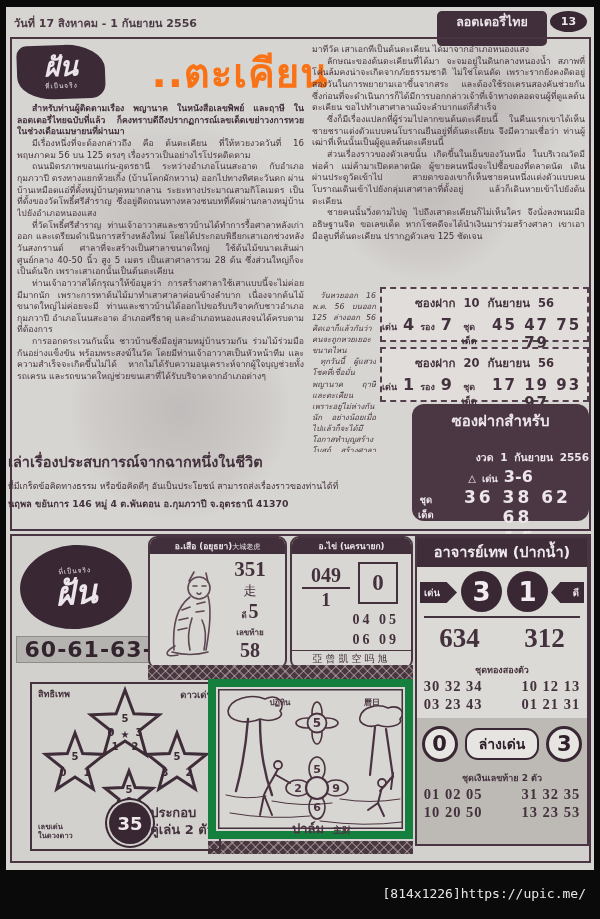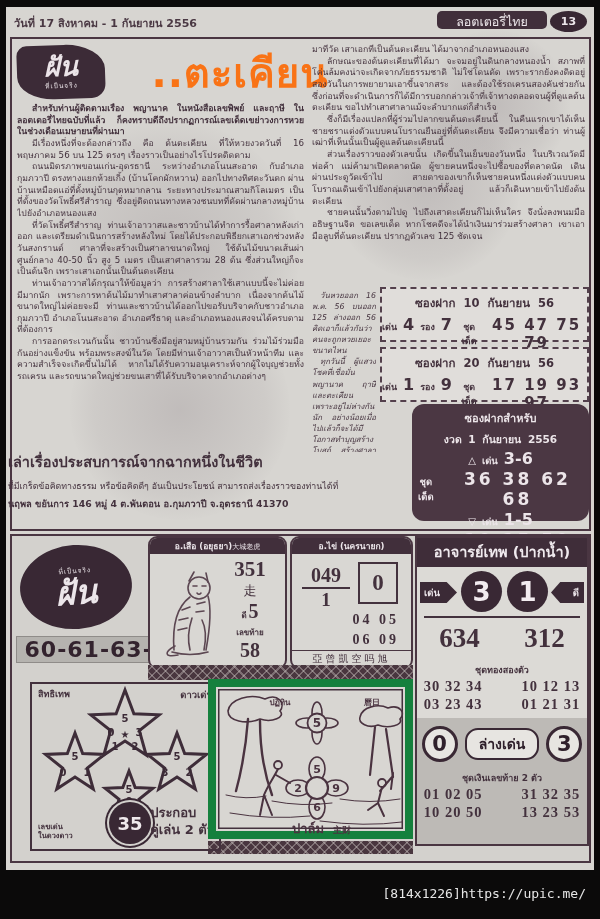--- a/index.html
+++ b/index.html
@@ -5,22 +5,22 @@
   * { margin:0; padding:0; box-sizing:border-box; }
   html,body { width:600px; height:919px; }
   body { position:relative; background:#0b0a0a; overflow:hidden;
          font-family:"DejaVu Sans",sans-serif; color:#43313d; }
   .abs { position:absolute; }
   .paper { left:6px; top:7px; width:588px; height:863px; background:#d7d5d1; }
   .spot { border-radius:50%; pointer-events:none;
           background:radial-gradient(circle, rgba(90,75,86,.18) 0%, rgba(90,75,86,.07) 55%, transparent 72%); }
   
   .date-line { left:14px; top:14px; font-size:11px; font-weight:700; color:#4a3843; }
-  .brand { left:437px; top:11px; width:110px; height:18px; background:#412f3b; border-radius:5px;
-           color:#ece6ea; font-size:12.5px; font-weight:400; text-align:center; line-height:21px; }
+  .brand { left:437px; top:11px; width:110px; height:35px; background:#412f3b; border-radius:5px;
+           color:#ece6ea; font-size:12.5px; font-weight:700; text-align:center; line-height:21px; }
   .badge { left:550px; top:11px; width:37px; height:21px; background:#382733; border-radius:50%;
            color:#ece6ea; font-size:11px; font-weight:800; text-align:center; line-height:21px; }
   
   .article { left:10px; top:37px; width:581px; height:494px; border:2.5px solid #4a3642; }
   .logo1 { left:17px; top:45px; width:88px; height:54px; background:#3c2b37;
            border-radius:10px 46% 14px 42%; transform:rotate(-2deg);
            display:flex; flex-direction:column; align-items:center; justify-content:center; color:#ebe4e8; }
   .logo1 .main { font-size:27px; font-weight:800; font-style:italic; line-height:1; }
   .logo1 .tag  { font-size:6.5px; letter-spacing:1px; margin-top:1px; }
   .title { left:104px; top:41px; width:272px; font-size:40px; font-weight:800; letter-spacing:1px;
@@ -38,22 +38,22 @@
   .dashbox { left:380px; width:209px; height:55px; border:2px dashed #53404c; text-align:center;
              padding-top:5px; background:rgba(240,238,235,.35); }
   .dash-title { font-size:11.5px; font-weight:800; word-spacing:4px; }
   .dash-nums { margin-top:3px; display:flex; align-items:baseline; justify-content:center; gap:6px; }
   .dash-nums .lbl { font-size:9px; font-weight:700; }
   .dash-nums .big { font-size:16px; font-weight:800; }
   .dash-nums .set { font-size:15px; font-weight:800; letter-spacing:2px; }
   
   .special { left:412px; top:404px; width:177px; height:117px; background:#4b3743; border-radius:12px;
              color:#ece5e9; text-align:center; padding-top:5px; }
-  .special .t { font-size:11px; font-weight:800; }
-  .special .d { font-size:10.5px; font-weight:700; margin-top:4px; word-spacing:3px; }
+  .special .t { font-size:15px; font-weight:800; }
+  .special .d { font-size:10.5px; font-weight:700; margin-top:16px; word-spacing:3px;text-align:right; }
   .sp-row { display:flex; align-items:baseline; justify-content:center; gap:6px; margin-top:1px; }
   .sp-row .sym { font-size:10px; }
   .sp-row .lb  { font-size:9.5px; font-weight:700; }
   .sp-row .v1  { font-size:16px; font-weight:800; }
   .sp-row .v2  { font-size:17px; font-weight:800; letter-spacing:3px; }
   
   .story { left:8px; top:450px; width:410px; text-align:left; }
   .story .t  { font-size:14.5px; font-weight:800; }
   .story .l1 { margin-top:6px; font-size:8.8px; }
   .story .l2 { margin-top:3px; font-size:9.3px; font-weight:700; }

